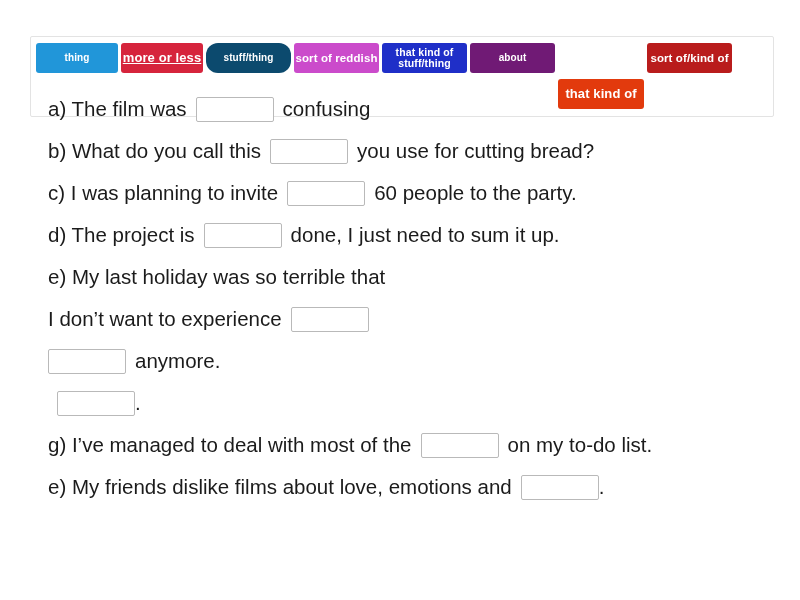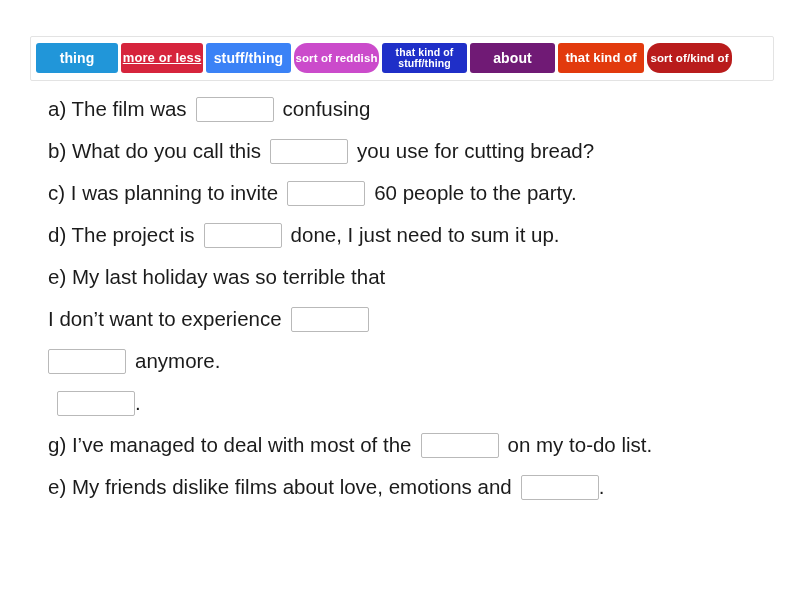--- a/index.html
+++ b/index.html
@@ -51,23 +51,23 @@
     line-height: 1.05;
     padding: 0 8px;
     box-sizing: border-box;
     white-space: nowrap;
     user-select: none;
     cursor: pointer;
     letter-spacing: 0.1px;
   }
   .tile.two-line { white-space: normal; line-height: 1.06; }
 
-  .tile.sz-lg { font-size: 14px; }
+  .tile.sz-lg { font-size: 10px; }
   .tile.sz-md { font-size: 13px; }
-  .tile.sz-sm { font-size: 11.5px; border-radius: 13px; }
+  .tile.sz-sm { font-size: 11.5px; }
   .tile.sz-xs { font-size: 10.5px; }
 
   
   .exercise {
     position: absolute;
     left: 48px;
     top: 88px;
     width: 740px;
   }
 
@@ -103,33 +103,33 @@
 
 <div class="page">
 
   <div class="wordbank">
       <div class="tile sz-lg" style="background: rgb(33, 150, 217); width: 82px;">
         <span>thing</span>
       </div>
       <div class="tile sz-md" style="background: rgb(214, 36, 60); width: 82px; text-decoration: underline;">
         <span>more or less</span>
       </div>
-      <div class="tile sz-lg" style="background: #3b82f6; width: 85px;">
+      <div class="tile sz-lg" style="background: #0c4a6e; width: 85px; border-radius: 12px;">
         <span>stuff/thing</span>
       </div>
       <div class="tile sz-sm" style="background: rgb(203, 75, 203); width: 85px;">
         <span>sort of reddish</span>
       </div>
       <div class="tile sz-xs two-line" style="background: rgb(31, 47, 200); width: 85px;">
         <span>that kind of stuff/thing</span>
       </div>
       <div class="tile sz-lg" style="background: #701a75; width: 85px;">
         <span>about</span>
       </div>
-      <div class="tile sz-md" style="background: rgb(226, 58, 13); width: 86px;">
+      <div class="tile sz-md" style="background: rgb(226, 58, 13); width: 86px; margin-top: 36px;">
         <span>that kind of</span>
       </div>
       <div class="tile sz-sm" style="background: #b91c1c; width: 85px;">
         <span>sort of/kind of</span>
       </div>
     </div>
 
   <div class="exercise">
       <div class="line"><span>a) The film was</span><span class="blank"></span><span>confusing</span></div>
       <div class="line"><span>b) What do you call this</span><span class="blank"></span><span>you use for cutting bread?</span></div>

